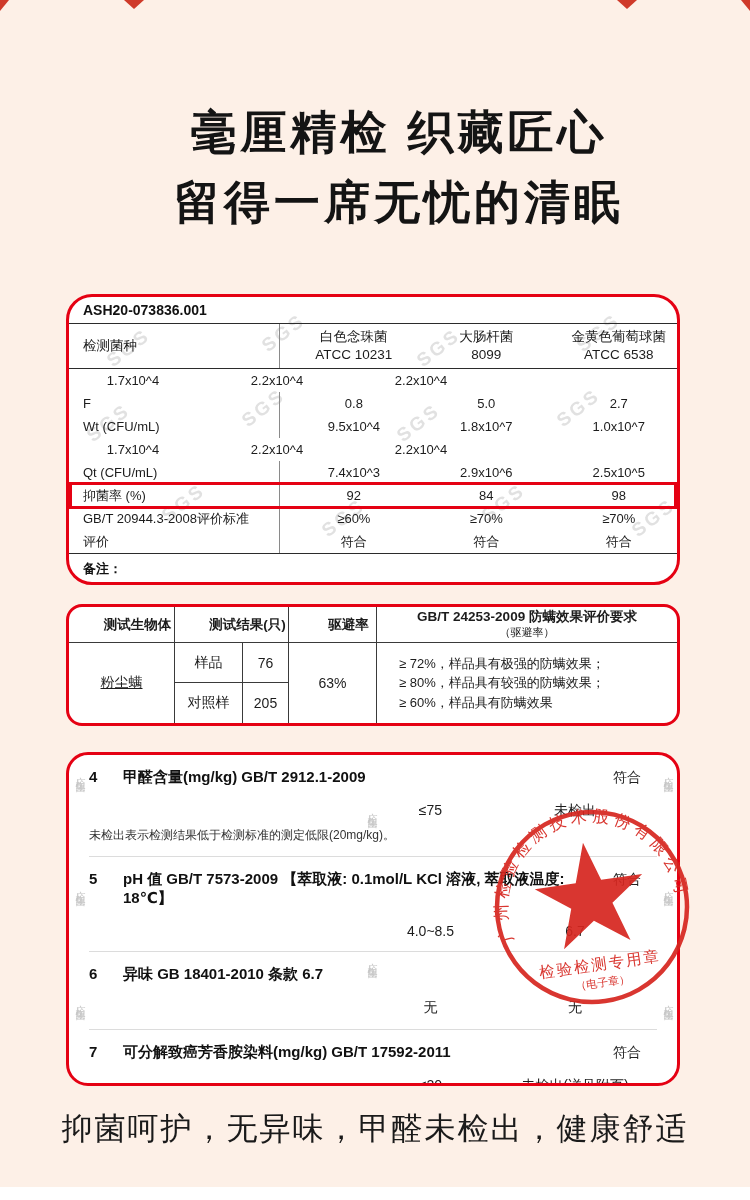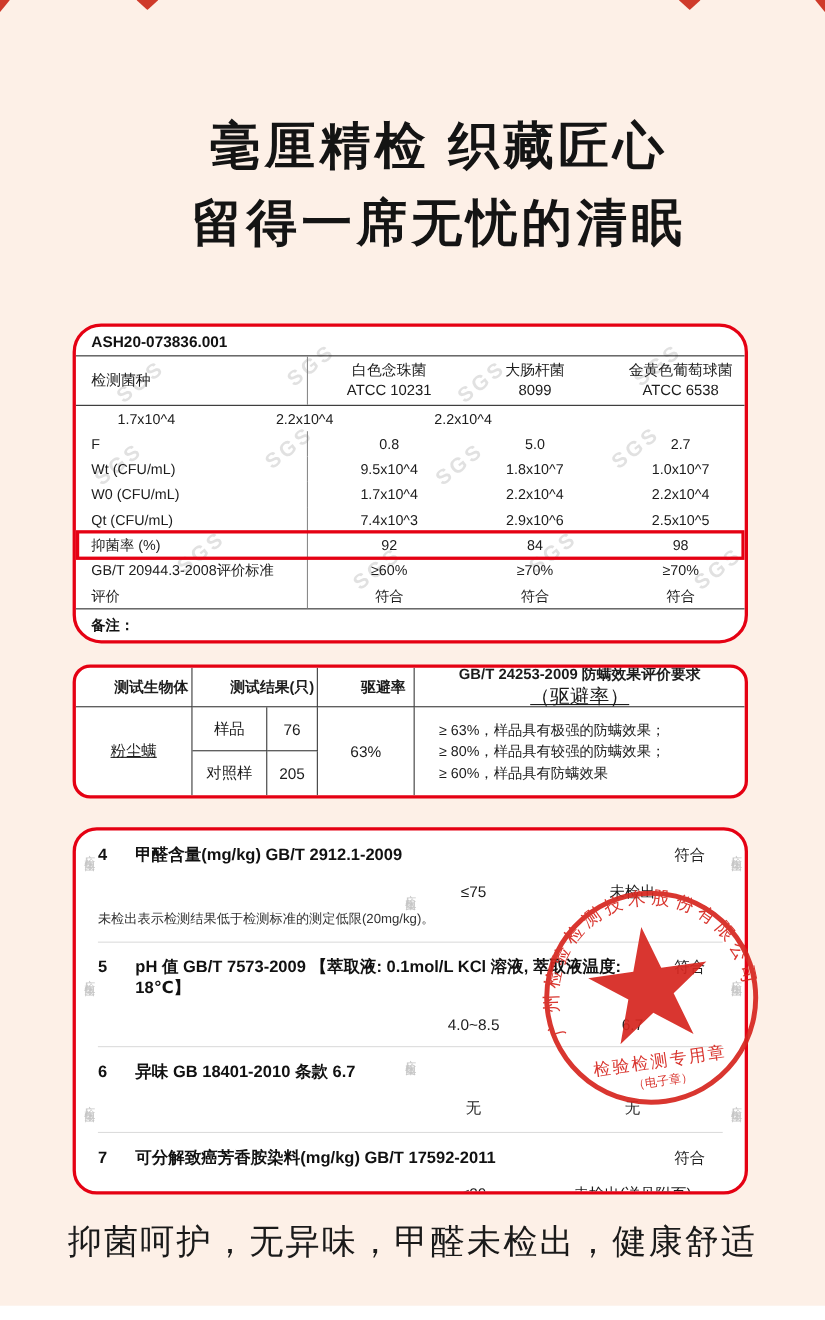--- a/index.html
+++ b/index.html
@@ -45,21 +45,21 @@
 
   
   .p2 { top:604px; height:122px; border-radius:16px; }
   .p2grid { display:grid; grid-template-columns:106px 68px 46px 88px 1fr;
             grid-template-rows:36px 40px 40px; height:116px; font-size:14px; color:#1c1c1c; }
   .p2c { display:flex; align-items:center; justify-content:center; text-align:center;
          border-right:1px solid #3a3a3a; border-bottom:1px solid #3a3a3a; }
   .p2h { font-weight:700; font-size:13.5px;padding-left:32px; }
   .c-organism{grid-area:1/1;} .c-result{grid-area:1/2/2/4;} .c-rate{grid-area:1/4;}
   .c-req{grid-area:1/5; flex-direction:column; border-right:none; line-height:1.25;}
-  .req1{font-size:13.5px; font-weight:700;} .req2{font-size:18px;text-decoration:underline;}
+  .req1{font-size:13.5px; font-weight:700;} .req2{font-size:11px;}
   .v-organism{grid-area:2/1/4/2; border-bottom:none;text-decoration:underline;}
   .v-slabel{grid-area:2/2;} .v-svalue{grid-area:2/3;}
   .v-rate{grid-area:2/4/4/5; border-bottom:none;}
   .v-req{grid-area:2/5/4/6; border:none; flex-direction:column; align-items:flex-start;
          justify-content:center; padding-left:22px; font-size:13px; line-height:1.5; text-align:left;}
   .v-clabel{grid-area:3/2; border-bottom:none;} .v-cvalue{grid-area:3/3; border-bottom:none;}
 
   
   .p3 { top:752px; height:334px; border-radius:22px; }
   .p3-inner { position:relative; z-index:1; padding:0 20px; }
@@ -146,21 +146,20 @@
         <div class="p1val">5.0</div>
         <div class="p1val">2.7</div>
       </div>
       <div class="p1row">
         <div class="p1lab">Wt (CFU/mL)</div>
         <div class="p1val">9.5x10^4</div>
         <div class="p1val">1.8x10^7</div>
         <div class="p1val">1.0x10^7</div>
       </div>
       <div class="p1row">
-        <div class="p1lab">W0 (CFU/mL)</div>
         <div class="p1val">1.7x10^4</div>
         <div class="p1val">2.2x10^4</div>
         <div class="p1val">2.2x10^4</div>
       </div>
       <div class="p1row">
         <div class="p1lab">Qt (CFU/mL)</div>
         <div class="p1val">7.4x10^3</div>
         <div class="p1val">2.9x10^6</div>
         <div class="p1val">2.5x10^5</div>
       </div>
@@ -195,21 +194,21 @@
       <div class="p2c p2h c-rate">驱避率</div>
       <div class="p2c c-req">
         <div class="req1">GB/T 24253-2009 防螨效果评价要求</div>
         <div class="req2">（驱避率）</div>
       </div>
       <div class="p2c v-organism">粉尘螨</div>
       <div class="p2c v-slabel">样品</div>
       <div class="p2c v-svalue">76</div>
       <div class="p2c v-rate">63%</div>
       <div class="p2c v-req">
-        <div>≥ 63%，样品具有极强的防螨效果；</div>
+        <div>≥ 72%，样品具有极强的防螨效果；</div>
         <div>≥ 80%，样品具有较强的防螨效果；</div>
         <div>≥ 60%，样品具有防螨效果</div>
       </div>
       <div class="p2c v-clabel">对照样</div>
       <div class="p2c v-cvalue">205</div>
     </div>
   </div>
 
   <div class="panel p3">
     <span class="vwm" style="left:4px;top:14px">广检集团</span>

